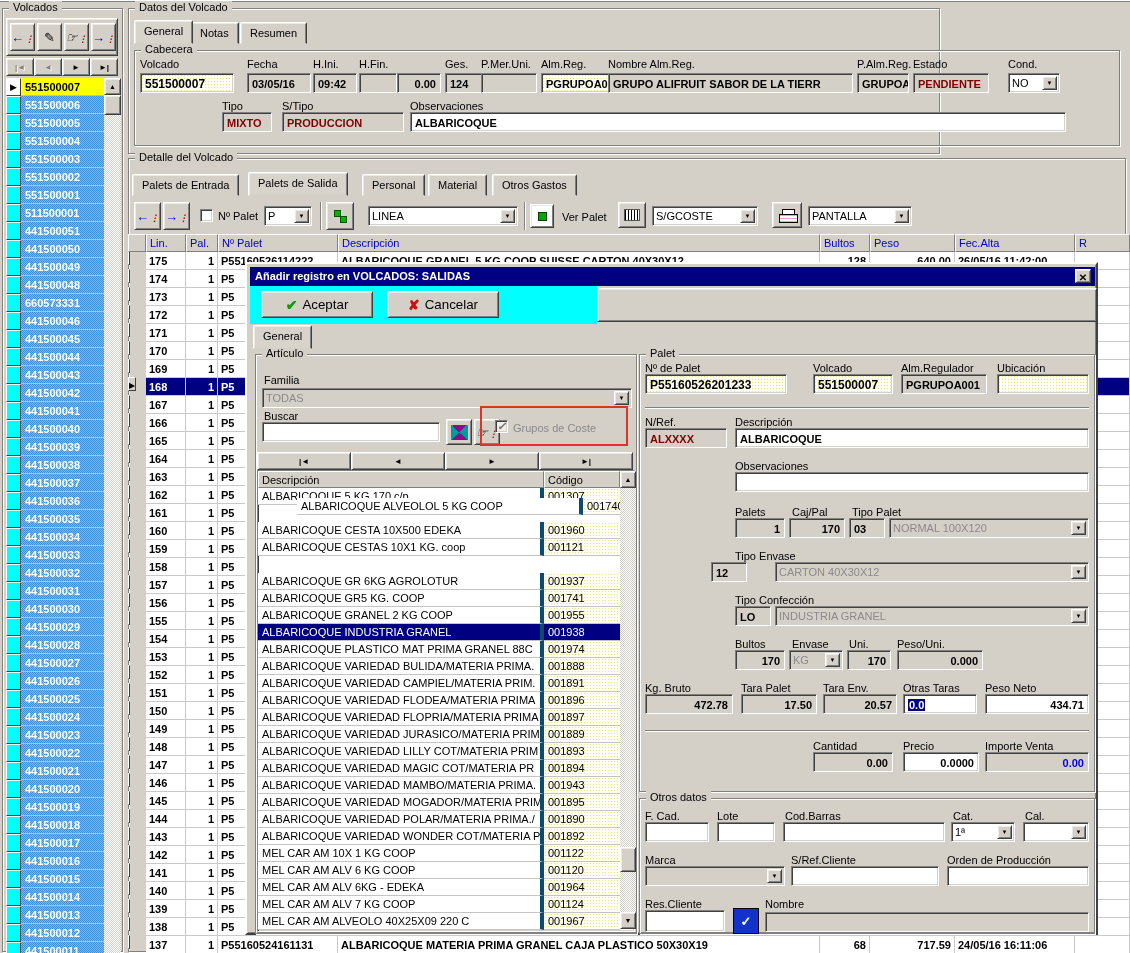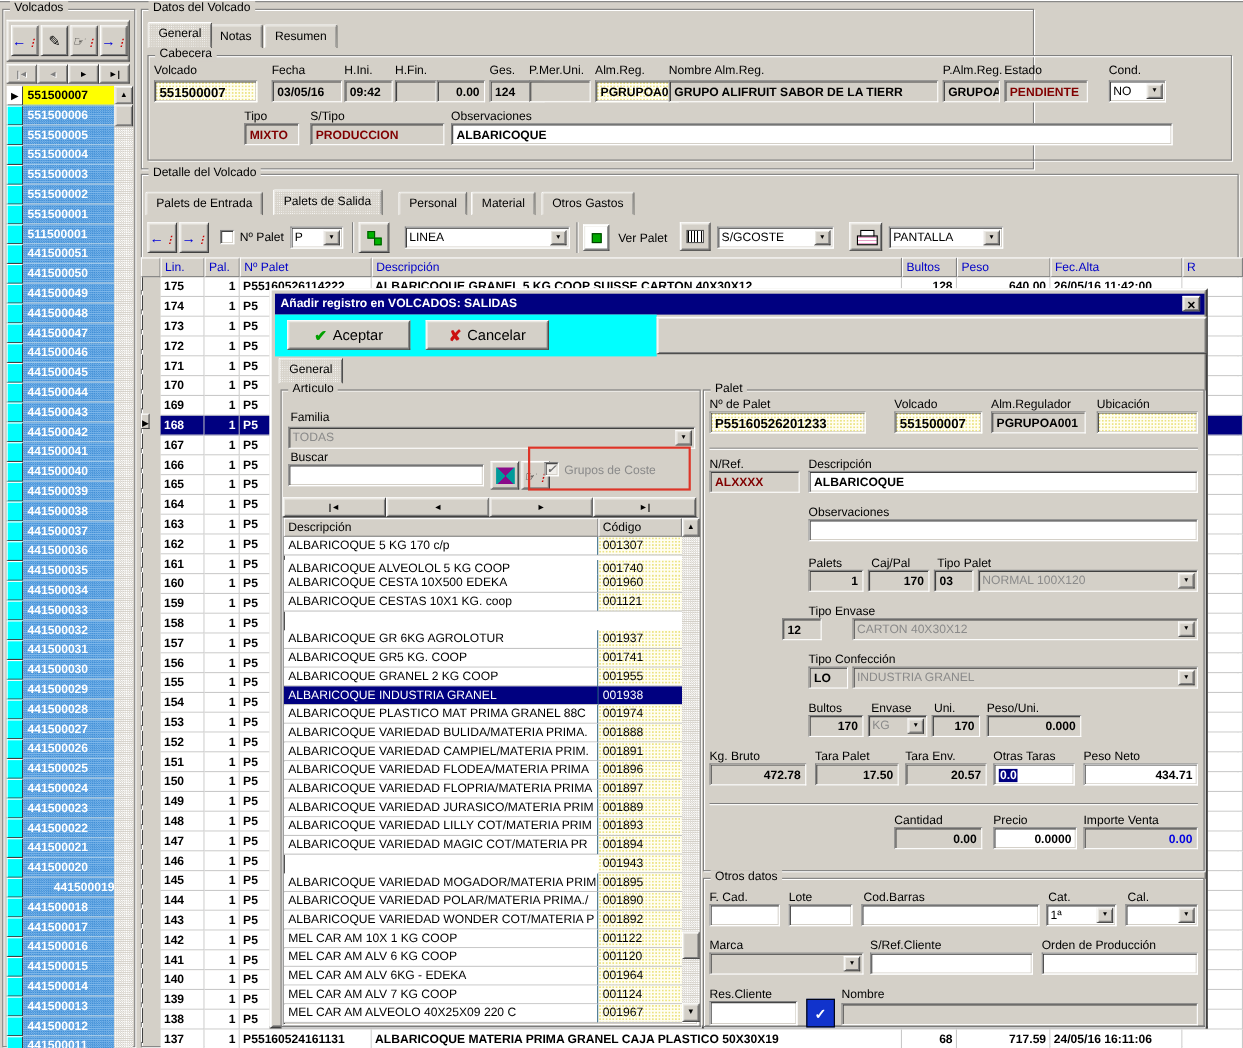--- a/index.html
+++ b/index.html
@@ -80,21 +80,21 @@
   .c-fa{left:827px;width:120px}
   .c-r{left:947px;width:55px}
   .trow.sel .tc{background:#000080 !important;background-image:none !important;color:#fff}
   
   .dlg{position:absolute;left:245px;top:262px;width:853px;height:673px;background:#d4d0c8;
     border:2px solid;border-color:#fff #404040 #404040 #fff;box-shadow:inset 1px 1px 0 #d4d0c8,inset -1px -1px 0 #808080;z-index:10}
   .titlebar{position:absolute;left:3px;top:3px;width:845px;height:19px;background:#000080;color:#fff;
     font-weight:bold;padding:3px 0 0 5px}
   
   .arow{position:absolute;left:0;width:362px;height:17px}
-  .ad{position:absolute;left:0;top:0;width:286px;height:17px;background:#fff;border-right:1px solid #0c4a6e;
+  .ad{position:absolute;left:0;top:0;width:286px;height:17px;background:#fff;border-right:4px solid #0c4a6e;
     border-bottom:1px solid #c4c4c4;padding:2px 4px 0;white-space:nowrap;overflow:hidden}
   .ac{position:absolute;left:286px;top:0;width:76px;height:17px;border-bottom:1px solid #c4c4c4;padding:2px 4px 0}
   .arow.sel .ad,.arow.sel .ac{background:#000080 !important;background-image:none !important;color:#fff}
   .cbx{position:absolute;width:13px;height:13px;background:#fff;border:1px solid;border-color:#808080 #fff #fff #808080;
     box-shadow:inset 1px 1px 0 #404040,inset -1px -1px 0 #d4d0c8;display:flex;align-items:center;justify-content:center}
   .hline{position:absolute;height:2px;border-top:1px solid #808080;border-bottom:1px solid #fff}
   .sep{position:absolute;width:2px;border-left:1px solid #808080;border-right:1px solid #fff}
   
   .ic{display:inline-flex;align-items:center;gap:1px}
   .ic-bow{display:inline-block;width:17px;height:15px;
@@ -198,21 +198,21 @@
       <div class="vrow" style="top: 180px;">
         <span class="vmk"></span>
         <span class="vtx dblue">441500049</span>
       </div>
       <div class="vrow" style="top: 198px;">
         <span class="vmk"></span>
         <span class="vtx dblue">441500048</span>
       </div>
       <div class="vrow" style="top: 216px;">
         <span class="vmk"></span>
-        <span class="vtx dblue">441500047</span>
+        <span class="vtx dblue">660573331</span>
       </div>
       <div class="vrow" style="top: 234px;">
         <span class="vmk"></span>
         <span class="vtx dblue">441500046</span>
       </div>
       <div class="vrow" style="top: 252px;">
         <span class="vmk"></span>
         <span class="vtx dblue">441500045</span>
       </div>
       <div class="vrow" style="top: 270px;">
@@ -308,21 +308,21 @@
         <span class="vtx dblue">441500022</span>
       </div>
       <div class="vrow" style="top: 684px;">
         <span class="vmk"></span>
         <span class="vtx dblue">441500021</span>
       </div>
       <div class="vrow" style="top: 702px;">
         <span class="vmk"></span>
         <span class="vtx dblue">441500020</span>
       </div>
-      <div class="vrow" style="top: 720px; text-align: right;">
+      <div class="vrow" style="top: 720px;">
         <span class="vmk"></span>
         <span class="vtx dblue">441500019</span>
       </div>
       <div class="vrow" style="top: 738px;">
         <span class="vmk"></span>
         <span class="vtx dblue">441500018</span>
       </div>
       <div class="vrow" style="top: 756px;">
         <span class="vmk"></span>
         <span class="vtx dblue">441500017</span>
@@ -570,21 +570,21 @@
     <span class="th" style="left:11px;top:207px;width:286px;height:17px;color:#000">Descripción</span>
     <span class="th" style="left:297px;top:207px;width:76px;height:17px;color:#000">Código</span>
     <button class="abs raised btn" style="left:373px;top:207px;width:16px;height:17px;font-size:7px">
         <span class="i-up"></span>
       </button>
     <div class="abs" id="art-rows" style="left:11px;top:224px;width:362px;height:442px;overflow:hidden">
         <div class="arow" style="top: 0px;">
           <span class="ad">ALBARICOQUE 5 KG 170 c/p</span>
           <span class="ac yel">001307</span>
         </div>
-        <div class="arow" style="top: 21px;">
+        <div class="arow" style="top: 10px; margin-left: 39px;">
           <span class="ad">ALBARICOQUE ALVEOLOL 5 KG COOP</span>
           <span class="ac yel">001740</span>
         </div>
         <div class="arow" style="top: 34px;">
           <span class="ad">ALBARICOQUE CESTA 10X500 EDEKA</span>
           <span class="ac yel">001960</span>
         </div>
         <div class="arow" style="top: 51px;">
           <span class="ad">ALBARICOQUE CESTAS 10X1 KG. coop</span>
           <span class="ac yel">001121</span>
@@ -631,20 +631,21 @@
         </div>
         <div class="arow" style="top: 255px;">
           <span class="ad">ALBARICOQUE VARIEDAD LILLY COT/MATERIA PRIM</span>
           <span class="ac yel">001893</span>
         </div>
         <div class="arow" style="top: 272px;">
           <span class="ad">ALBARICOQUE VARIEDAD MAGIC COT/MATERIA PR</span>
           <span class="ac yel">001894</span>
         </div>
         <div class="arow" style="top: 289px;">
+          <span class="ad">ALBARICOQUE VARIEDAD MAMBO/MATERIA PRIMA.</span>
           <span class="ac yel">001943</span>
         </div>
         <div class="arow" style="top: 306px;">
           <span class="ad">ALBARICOQUE VARIEDAD MOGADOR/MATERIA PRIM</span>
           <span class="ac yel">001895</span>
         </div>
         <div class="arow" style="top: 323px;">
           <span class="ad">ALBARICOQUE VARIEDAD POLAR/MATERIA PRIMA./</span>
           <span class="ac yel">001890</span>
         </div>

